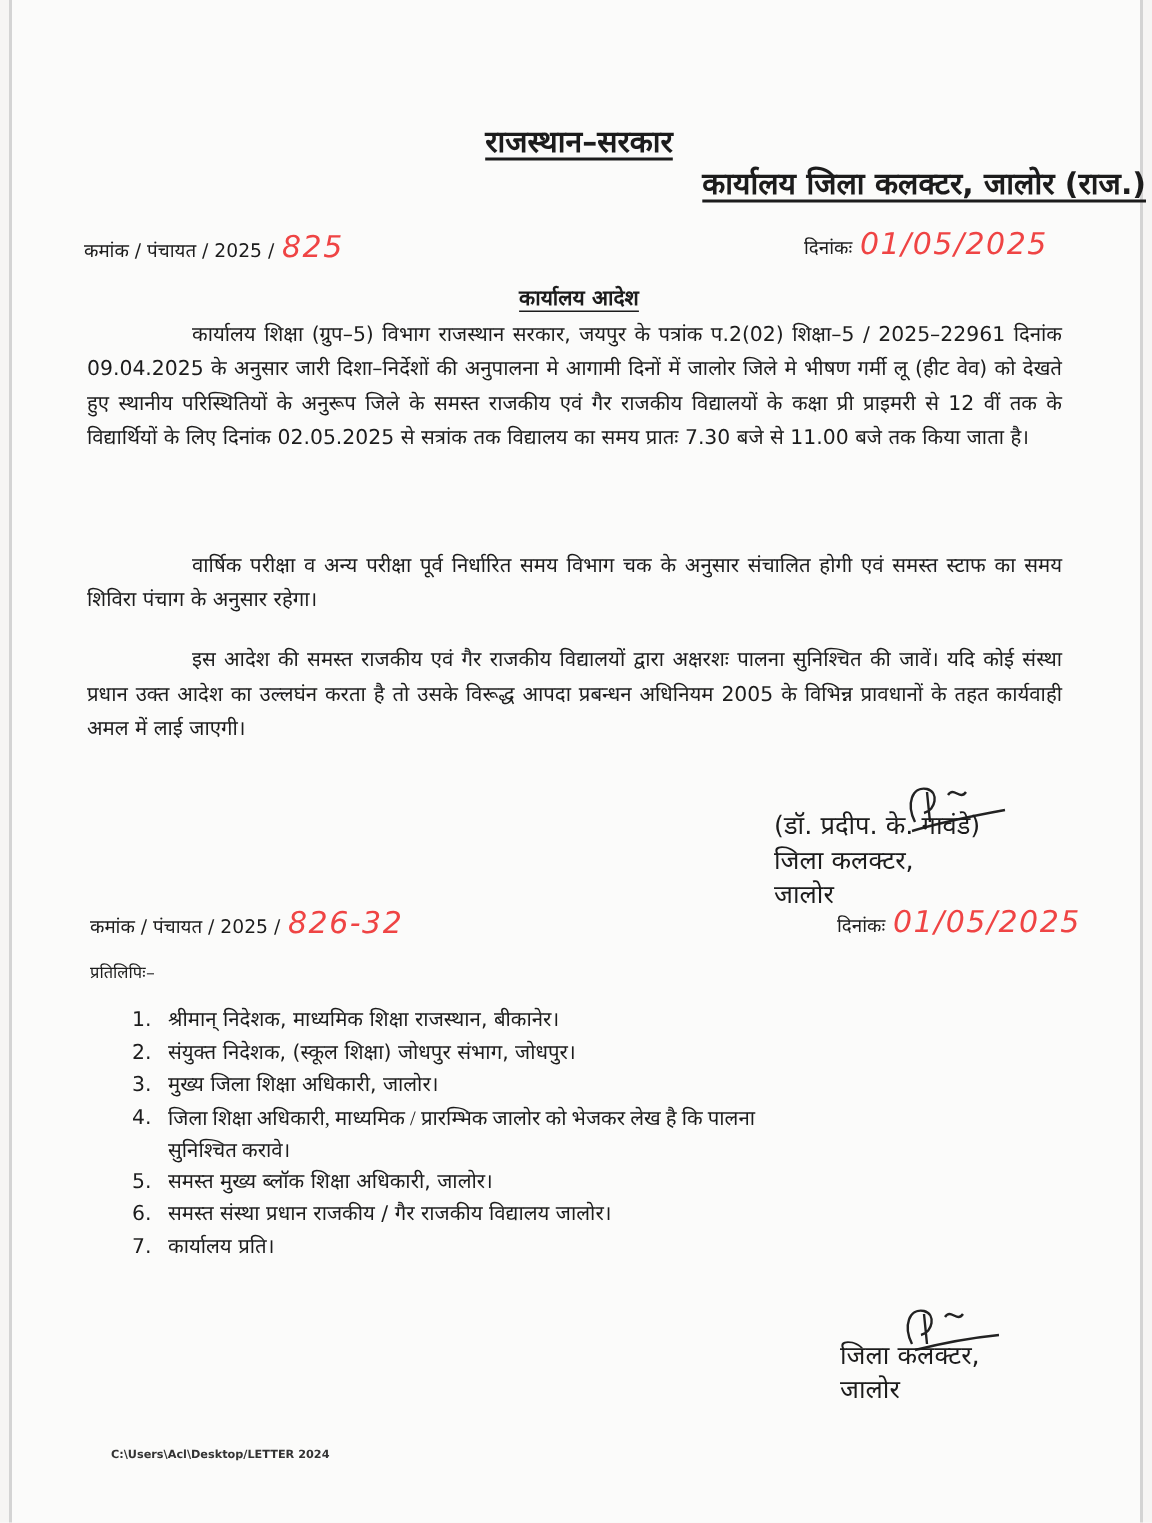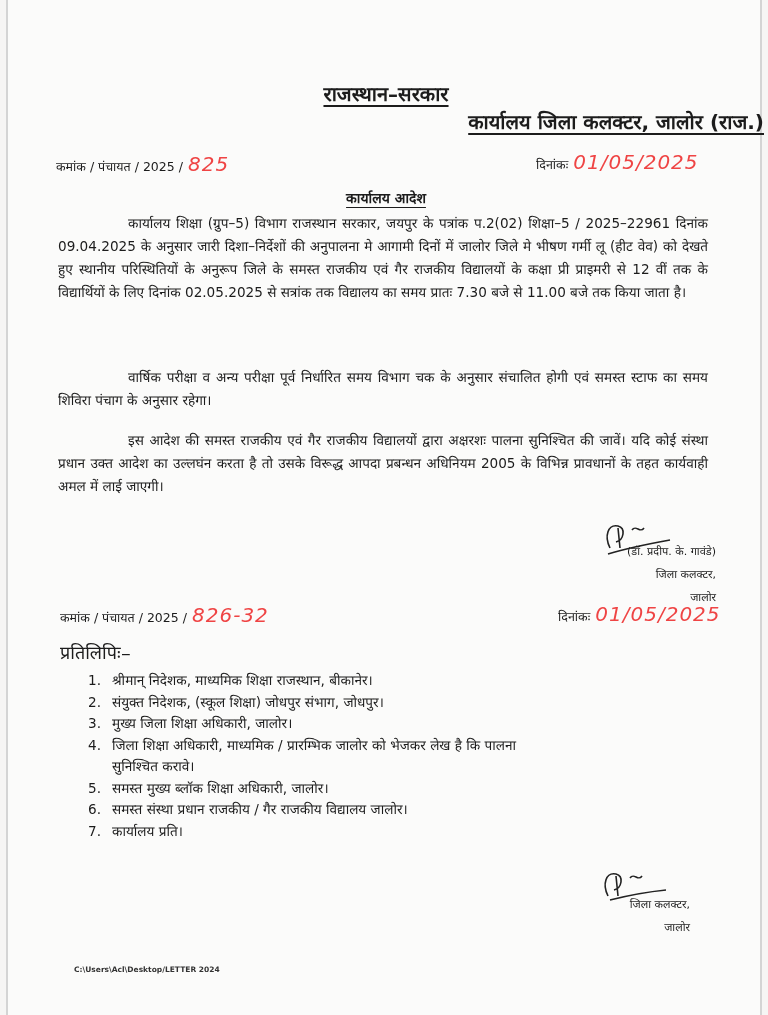--- a/index.html
+++ b/index.html
@@ -24,21 +24,21 @@
   .u { text-decoration: underline; text-underline-offset: 4px; }
   .small { font-size: 12.5px; }
   .hand { font-family: "DejaVu Sans", sans-serif; color: #ef4444; font-size: 20px; font-style: italic; letter-spacing: 1px; }
   .order-title { left: 0; width: 756px; top: 188px; text-align: center; font-size: 14px; font-weight: bold; }
   .para {
     position: absolute; left: 50px; width: 650px;
     font-size: 13.6px; line-height: 23px; text-align: justify;
     text-align-last: left;
   }
   .indent { text-indent: 70px; }
-  .sig { text-align: right; font-size: 11px; line-height: 23px; }
+  .sig { text-align: left; font-size: 17px; line-height: 23px; }
   .copylist { position: absolute; left: 80px; top: 670px; width: 460px; font-size: 13.6px; line-height: 21.5px; margin: 0; padding: 0; list-style: none; }
   .copylist li { display: flex; }
   .copylist .num { width: 24px; flex: none; }
   .scribble { position: absolute; }
   .footer { left: 66px; top: 965px; font-size: 7.5px; font-weight: bold; color: #333; }
 </style>
 </head>
 <body>
 
 <div class="page">
@@ -78,38 +78,38 @@
 
   <div class="abs" style="left:52px; top:603px;">
     <span class="small">कमांक / पंचायत / 2025 /</span>
     <span class="hand">826-32</span>
   </div>
   <div class="abs" style="left:550px; top:602px;">
     <span class="small">दिनांकः</span>
     <span class="hand">01/05/2025</span>
   </div>
 
-  <div class="abs small" style="left:52px; top:640px; font-size:18px;font-family:Liberation Mono, monospace;">प्रतिलिपिः–</div>
+  <div class="abs small" style="left:52px; top:640px; font-size:11px;font-family:Liberation Mono, monospace;">प्रतिलिपिः–</div>
 
   <ol class="copylist">
     <li>
         <span class="num">1.</span>
         <span>श्रीमान् निदेशक, माध्यमिक शिक्षा राजस्थान, बीकानेर।</span>
       </li>
     <li>
         <span class="num">2.</span>
         <span>संयुक्त निदेशक, (स्कूल शिक्षा) जोधपुर संभाग, जोधपुर।</span>
       </li>
     <li>
         <span class="num">3.</span>
         <span>मुख्य जिला शिक्षा अधिकारी, जालोर।</span>
       </li>
     <li>
         <span class="num">4.</span>
-        <span style="white-space:normal;">जिला शिक्षा अधिकारी, माध्यमिक / प्रारम्भिक जालोर को भेजकर लेख है कि पालना सुनिश्चित करावे।</span>
+        <span style="white-space:normal;font-family:Liberation Serif, serif;">जिला शिक्षा अधिकारी, माध्यमिक / प्रारम्भिक जालोर को भेजकर लेख है कि पालना सुनिश्चित करावे।</span>
       </li>
     <li>
         <span class="num">5.</span>
         <span>समस्त मुख्य ब्लॉक शिक्षा अधिकारी, जालोर।</span>
       </li>
     <li>
         <span class="num">6.</span>
         <span>समस्त संस्था प्रधान राजकीय / गैर राजकीय विद्यालय जालोर।</span>
       </li>
     <li>

